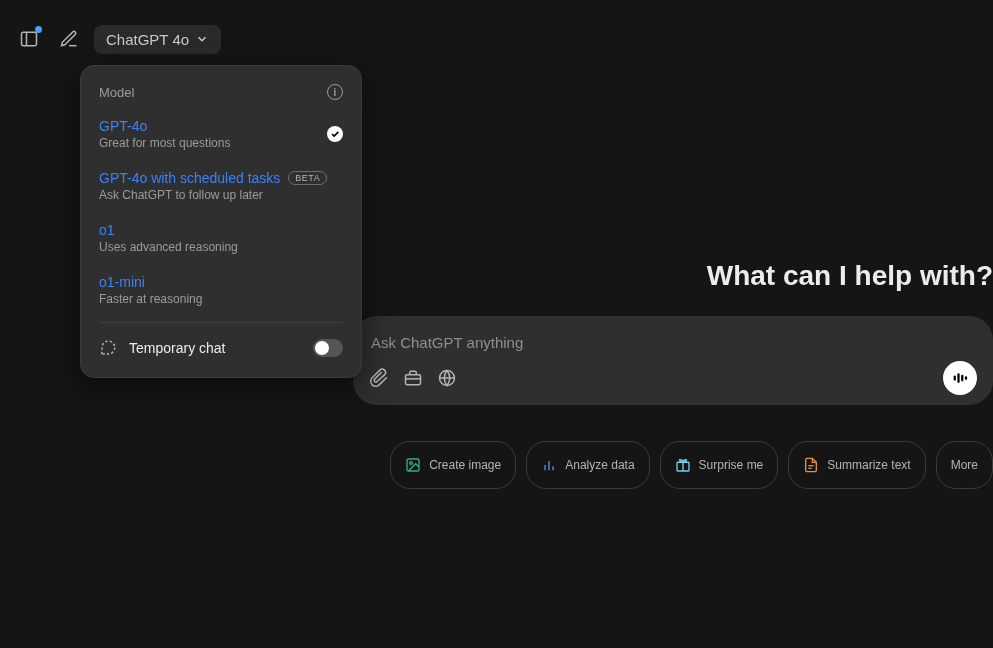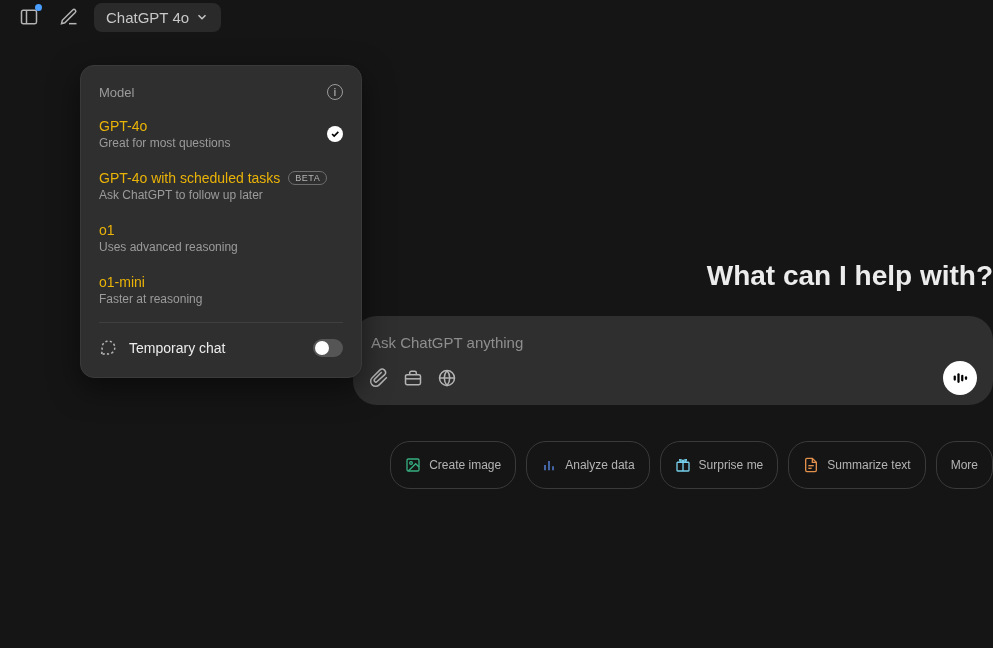--- a/index.html
+++ b/index.html
@@ -10,21 +10,21 @@
       width: 993px;
       height: 648px;
       overflow: hidden;
       position: relative;
     }
 
     
     .header {
       display: flex;
       align-items: center;
-      padding: 2px 14px;
+      padding: 24px 14px;
       gap: 10px;
     }
     .header-icon-btn {
       width: 30px;
       height: 30px;
       display: flex;
       align-items: center;
       justify-content: center;
       color: #b4b4b4;
       border-radius: 6px;
@@ -87,21 +87,21 @@
     }
     .model-item {
       padding: 10px 18px;
       cursor: pointer;
       display: flex;
       justify-content: space-between;
       align-items: center;
     }
     .model-item-body { display: flex; flex-direction: column; gap: 2px; }
     .model-name-row { display: flex; align-items: center; gap: 8px; }
-    .model-name { color: #eab308; font-size: 14px; }
+    .model-name { color: #3b82f6; font-size: 14px; }
     .model-desc { color: #9b9b9b; font-size: 12px; }
     .beta-badge {
       font-size: 9px;
       letter-spacing: 0.5px;
       border: 1px solid #6e6e6e;
       color: #b4b4b4;
       border-radius: 8px;
       padding: 1px 6px;
     }
     .check-circle {

